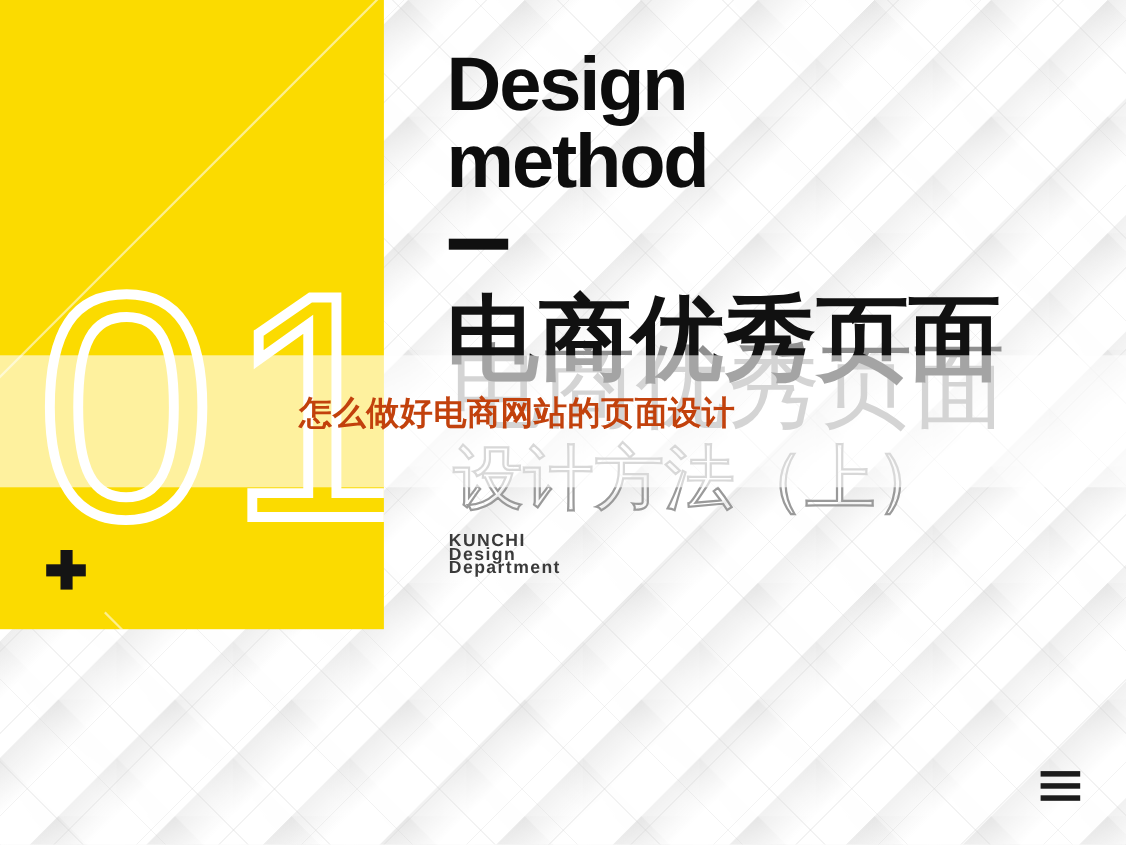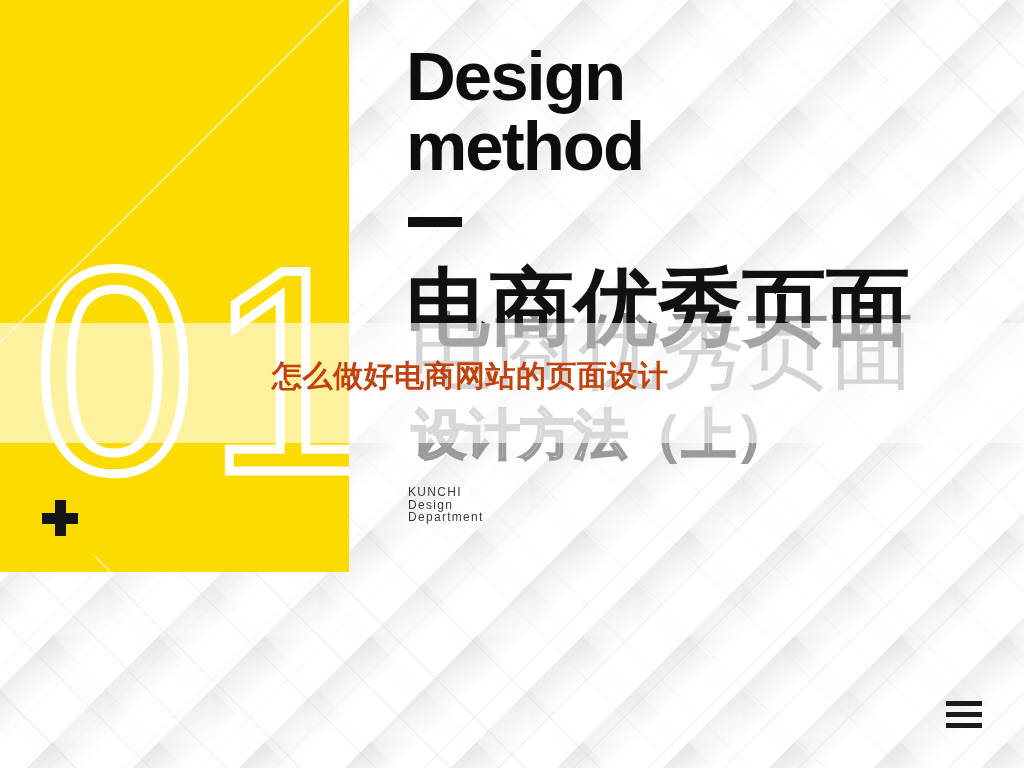--- a/index.html
+++ b/index.html
@@ -162,36 +162,36 @@
     line-height: 90px;
     font-weight: 400;
     letter-spacing: 0px;
     color: #8f8f8f;
     white-space: nowrap;
   }
   .cjk-gray-2 {
     position: absolute;
     left: 6px;
     top: 130px;
-    font-size: 54px;
+    font-size: 64px;
     line-height: 84px;
-    font-weight: 700;
+    font-weight: 400;
     color: transparent;
     -webkit-text-stroke: 2px #9a9a9a;
     white-space: nowrap;
   }
 
   .dept {
     position: absolute;
     left: 2px;
     top: 486px;
-    font-size: 12px;
+    font-size: 16px;
     line-height: 12.5px;
     letter-spacing: 1.3px;
-    font-weight: 400;
+    font-weight: 700;
     color: #3a3a3a;
     white-space: pre-line;
   }
 
   
   .band {
     position: absolute;
     left: 0;
     top: 323px;
     width: 1024px;

